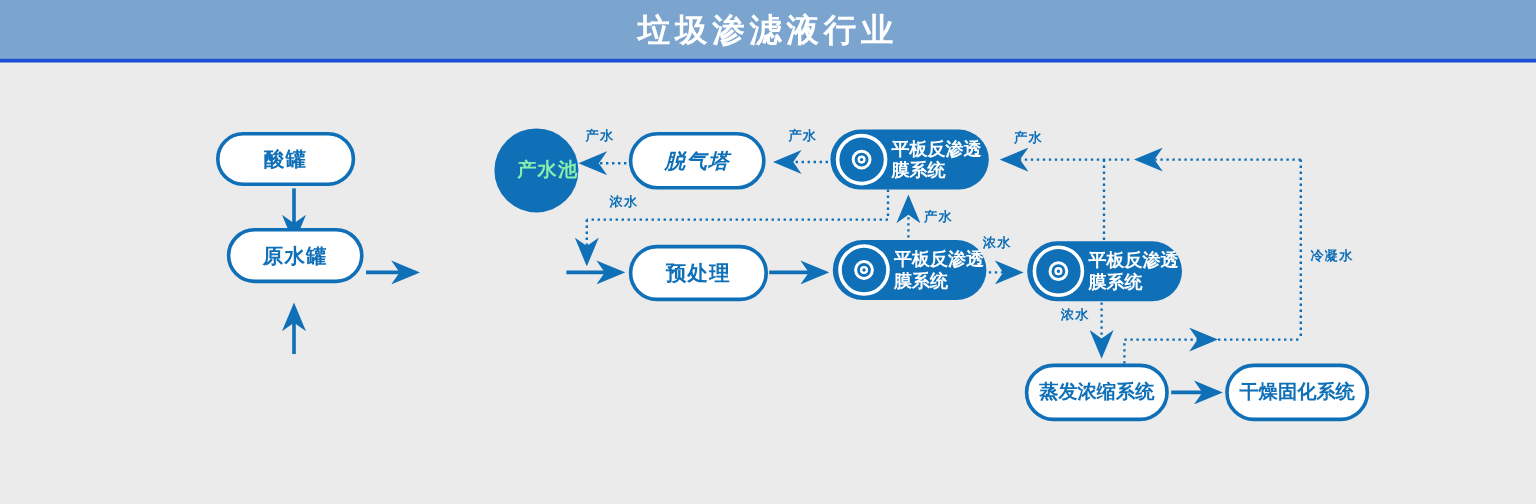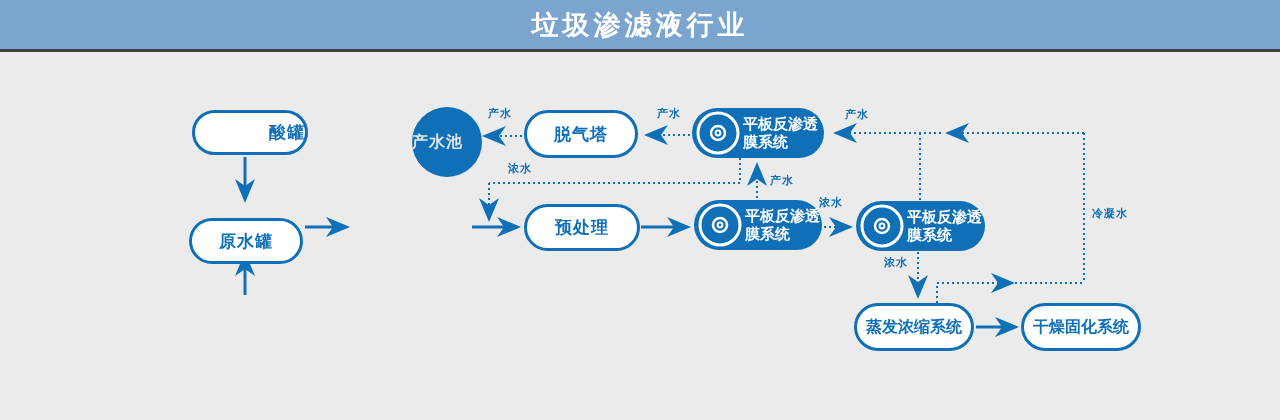--- a/index.html
+++ b/index.html
@@ -8,43 +8,43 @@
     --canvas:#ebebeb;
   }
   *{margin:0;padding:0;box-sizing:border-box;}
   html,body{width:1280px;height:420px;overflow:hidden;}
   body{font-family:"DejaVu Sans","Liberation Sans",sans-serif;background:var(--canvas);}
   .stage{position:relative;width:1280px;height:420px;background:var(--canvas);}
   .title-bar{
     position:absolute;left:0;top:0;width:1280px;height:52px;
     background:var(--header-blue);
     display:flex;align-items:center;justify-content:center;
-    border-bottom:3px solid #404040;
+    border-bottom:3px solid #1d4ed8;
   }
   .title-bar h1{
     color:#ffffff;font-size:27px;font-weight:bold;letter-spacing:4px;
   }
   .connector-layer{position:absolute;left:0;top:0;width:1280px;height:420px;}
   .pill{
     position:absolute;display:flex;align-items:center;justify-content:center;
     background:#ffffff;border:3px solid var(--blue);border-radius:999px;
     color:var(--blue);font-weight:bold;font-size:17px;letter-spacing:1px;
     white-space:nowrap;
   }
   .pill.small-text{font-size:16px;letter-spacing:0;}
   .pill.filled{
     background:var(--blue);border:none;color:#ffffff;
     justify-content:flex-start;gap:2px;padding-left:3px;
     font-size:15px;letter-spacing:0;
   }
   .pill.filled .ro-text{line-height:18px;text-align:left;}
   .circle-node{
     position:absolute;border-radius:50%;background:var(--blue);
-    display:flex;align-items:center;justify-content:flex-start;
-    color:#e5e5e5;font-weight:bold;font-size:16px;letter-spacing:1px;
+    display:flex;align-items:center;justify-content:flex-end;
+    color:#86efac;font-weight:bold;font-size:16px;letter-spacing:1px;
   }
   .flow-label{
     position:absolute;color:var(--blue);font-weight:bold;font-size:11px;
     white-space:nowrap;letter-spacing:1px;
   }
   .ro-icon{flex:0 0 auto;display:block;}
 </style>
 </head>
 <body>
 
@@ -91,35 +91,35 @@
 
       <path d="M757 198 L757 166" marker-end="url(#ah)"></path>
 
       <path d="M740 158 L740 183 L489 183"></path>
       <path d="M489 183 L489 218" marker-end="url(#ah)"></path>
 
       <path d="M824 227 L849 227" marker-end="url(#ah)"></path>
     </g>
   </svg>
 
-  <div class="pill" style="left:192px;top:110px;width:116px;height:45px;justify-content:flex-end;">
+  <div class="pill" style="left:180px;top:110px;width:116px;height:45px;">
     <span>酸罐</span>
   </div>
 
-  <div class="pill" style="left:189px;top:218px;width:114px;height:46px;">
+  <div class="pill" style="left:189px;top:190px;width:114px;height:46px;">
     <span>原水罐</span>
   </div>
 
 
 
   <div class="pill" style="left:524px;top:204px;width:116px;height:47px;">
     <span>预处理</span>
   </div>
 
-  <div class="pill" style="left:524px;top:110px;width:114px;height:48px;">
+  <div class="pill" style="left:524px;top:110px;width:114px;height:48px;font-style:italic;">
     <span>脱气塔</span>
   </div>
 
   <div class="circle-node" style="left:412px;top:107px;width:70px;height:70px;">
     <span>产水池</span>
   </div>
 
   <div class="pill filled" style="left:692px;top:108px;width:132px;height:50px;">
     <svg class="ro-icon" width="46" height="46" viewBox="0 0 46 46">
       <circle cx="23" cy="23" r="20" fill="none" stroke="#ffffff" stroke-width="3"></circle>

